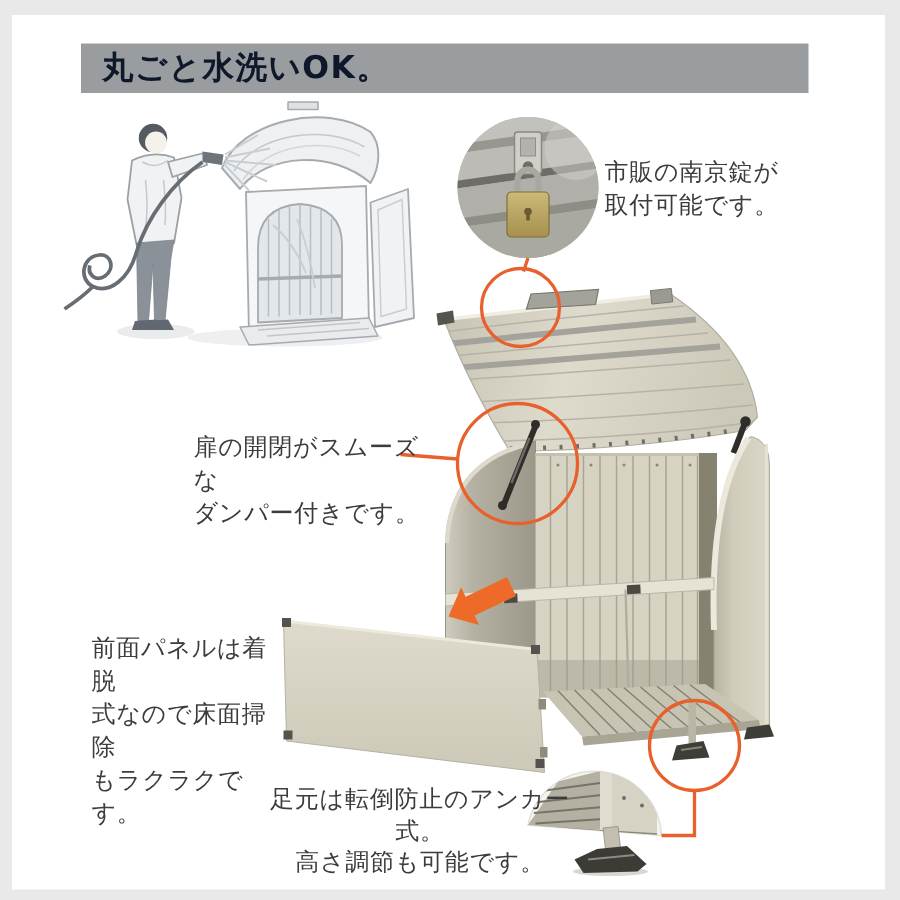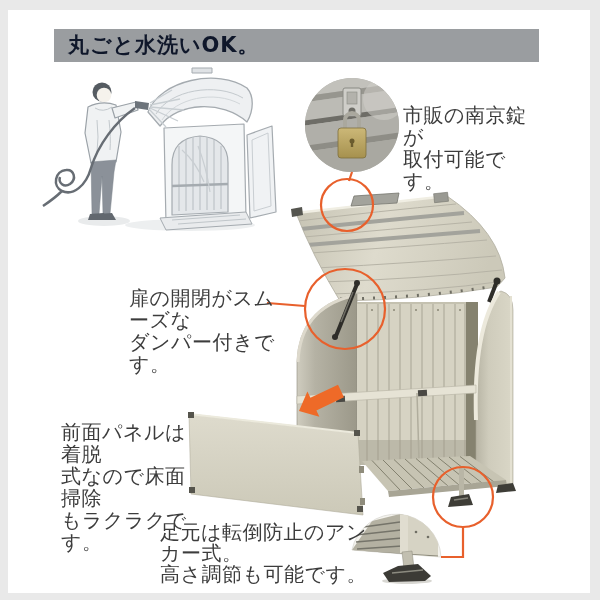--- a/index.html
+++ b/index.html
@@ -13,27 +13,27 @@
     background:#ffffff;
   }
   .banner{
     position:absolute;left:54px;top:29px;width:485px;height:33px;
     background:#9a9da0;color:#0f172a;
     font-size:21px;font-weight:bold;line-height:33px;
     padding-left:14px;box-sizing:border-box;letter-spacing:1px;
   }
   .gfx{position:absolute;left:0;top:0;width:600px;height:600px;}
   .note{
-    position:absolute;color:#3c3c3c;font-size:20px;line-height:22px;
+    position:absolute;color:#3c3c3c;font-size:16px;line-height:22px;
     white-space:pre-line;letter-spacing:0.5px;
   }
   .note-padlock{left:403px;top:104px;width:130px;}
   .note-damper{left:129px;top:287px;width:160px;}
   .note-panel{left:61px;top:421px;width:130px;}
-  .note-foot{left:160px;top:522px;width:220px;line-height:21px;}
+  .note-foot{left:170px;top:522px;width:220px;line-height:21px;text-align:center;}
 </style>
 </head>
 <body>
 
 <div class="page">
   <div class="content"></div>
 
   <div class="banner">
     <span>丸ごと水洗いOK。</span>
   </div>

